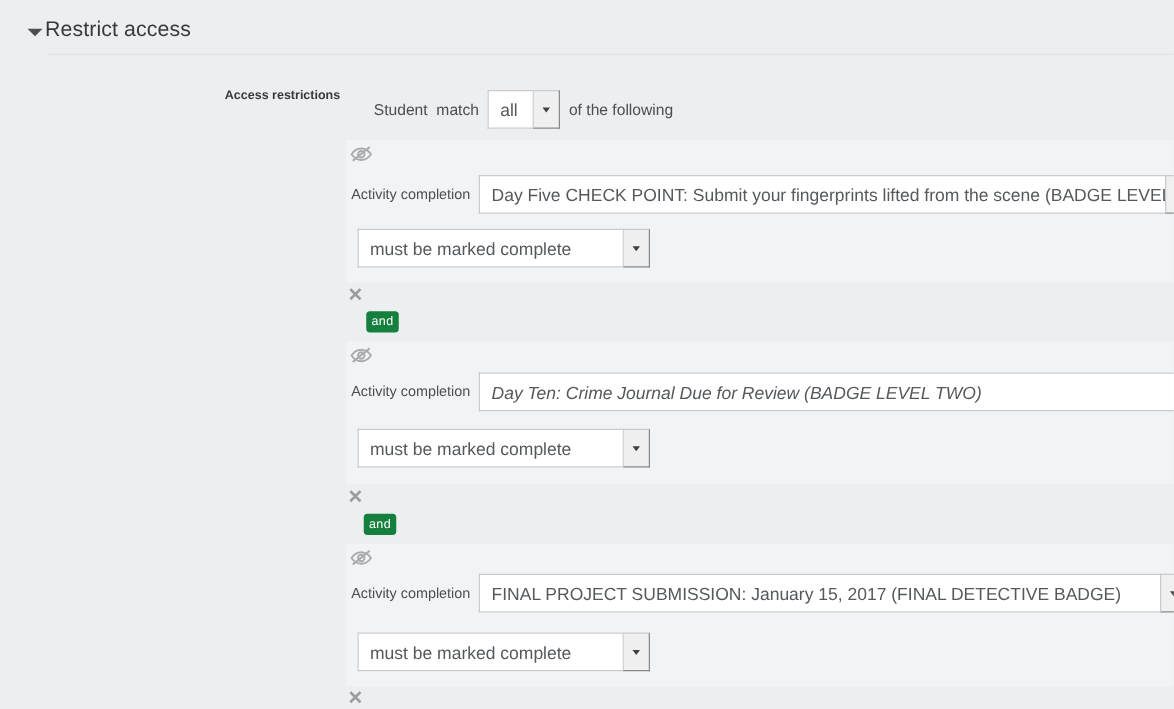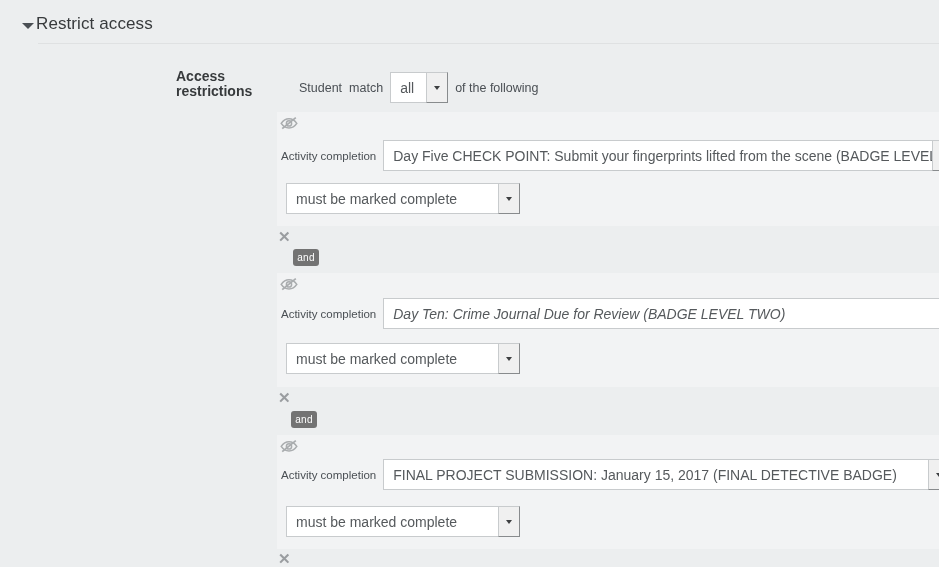--- a/index.html
+++ b/index.html
@@ -31,22 +31,22 @@
     border-top:6px solid #4a4f54;
   }
   .header-rule{
     position:absolute;left:38px;top:43px;width:901px;height:1px;
     background:#dfe1e2;
   }
 
   
   .form-label{
     position:absolute;left:176px;top:69px;width:100px;
-    text-align:left;
-    font-size:14px;font-weight:bold;color:#373a3c;
+    text-align:center;
+    font-size:10px;font-weight:bold;color:#373a3c;
     line-height:15px;
   }
 
   
   .cond-row{
     position:absolute;left:299px;top:72px;
     display:flex;align-items:center;
     font-size:12.5px;color:#4a4f54;justify-content:flex-end;
   }
   .cond-row .txt{white-space:nowrap;}
@@ -115,21 +115,21 @@
     font-size:15px;line-height:1;
     color:#9a9da0;font-weight:bold;
     font-family:"Liberation Sans", sans-serif;
     cursor:pointer;
   }
 
   
   .and-badge{
     position:absolute;
     width:26px;height:17px;
-    background:#737373;
+    background:#15803d;
     border-radius:3px;
     color:#fff;font-size:10px;
     display:flex;align-items:center;justify-content:center;
     letter-spacing:.3px;
     cursor:pointer;
   }
 </style>
 </head>
 <body>
 

